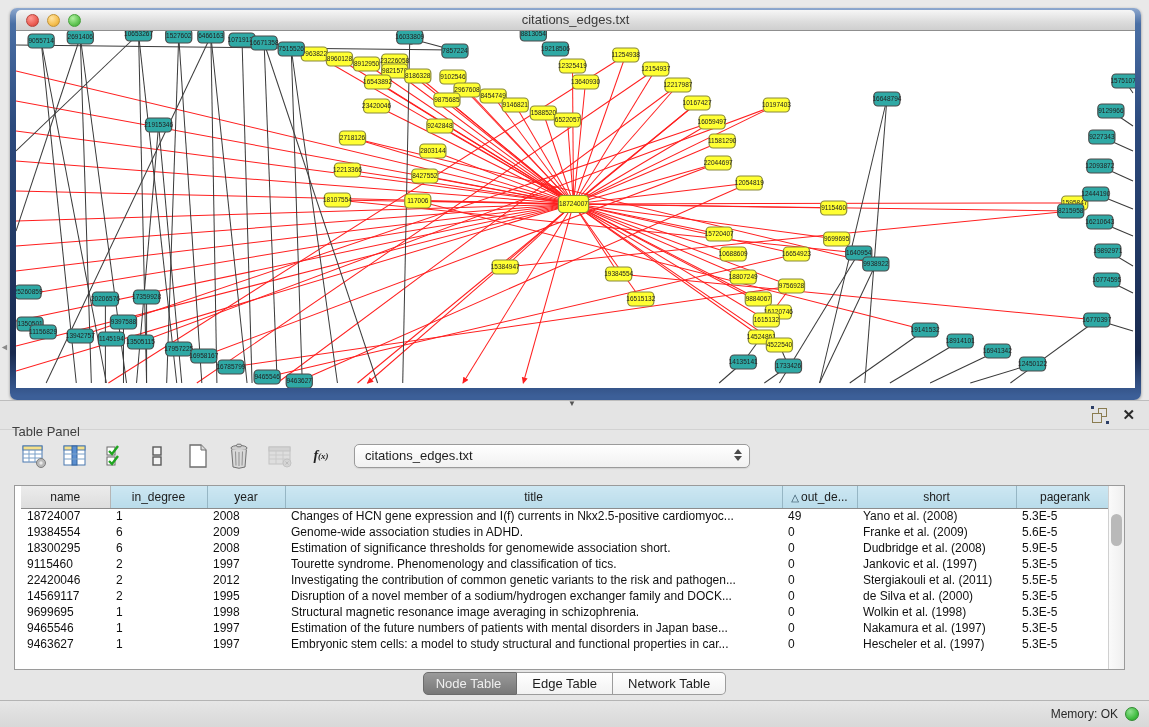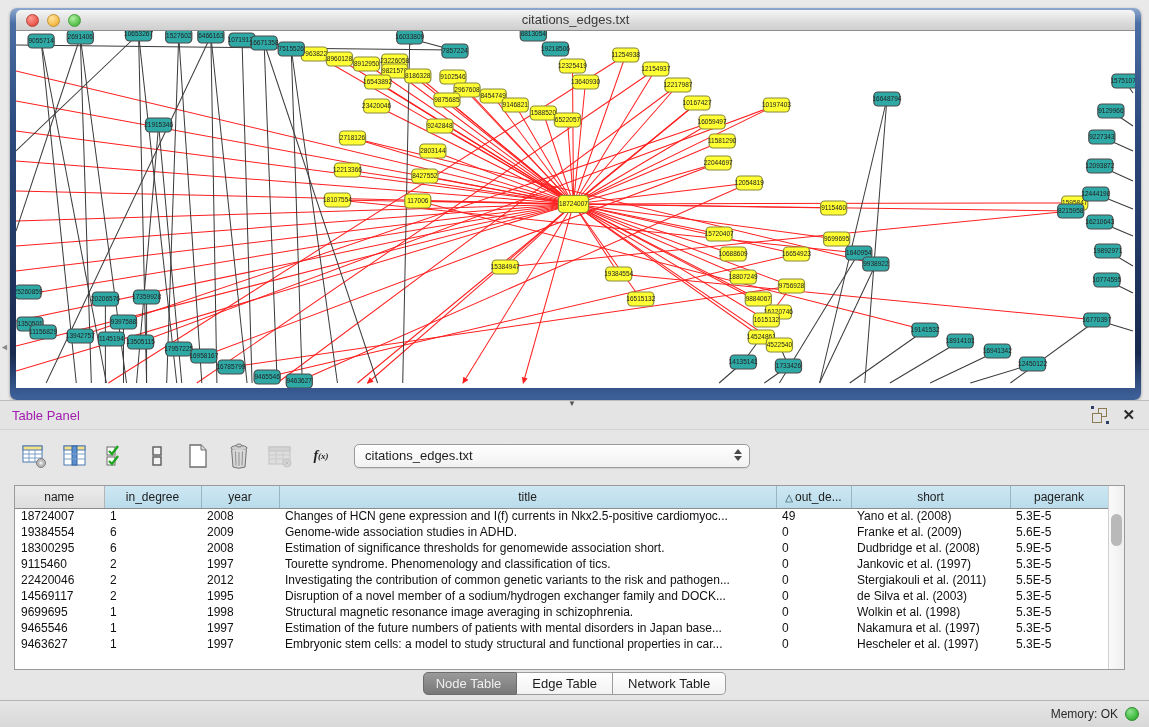--- a/index.html
+++ b/index.html
@@ -25,21 +25,21 @@
   .g-node text { font-size:6.5px; fill:#222; text-anchor:middle; pointer-events:none; }
   .e-r { stroke:#ff1f1f; stroke-width:1; }
   .e-k { stroke:#3a3a3a; stroke-width:1; }
 
   
   .gutter-arrow { position:absolute; left:0px; top:342px; font-size:9px; color:#8a8a8a; }
 
   
   .bottom-region { position:absolute; left:0; top:400px; width:1149px; height:300px; background:#e6e6e6; }
   .panel-header { position:relative; height:30px; background:#e4e4e4; border-top:1px solid #bdbdbd; border-bottom:1px solid #d2d2d2; }
-  .panel-title { position:absolute; left:12px; top:0; line-height:30px; font-size:13px; color:#a21caf; }
+  .panel-title { position:absolute; left:12px; top:16px; line-height:30px; font-size:13px; color:#404040; }
   .panel-header-btns { position:absolute; right:14px; top:6px; display:flex; gap:14px; align-items:center; }
   .float-btn { position:relative; width:16px; height:16px; cursor:default; }
   .float-btn .sq1 { position:absolute; left:0; bottom:0; width:10px; height:10px; border:1px solid #8a7c50; background:#e4e4e4; }
   .float-btn .sq2 { position:absolute; right:1px; top:1px; width:9px; height:9px; border:1px solid #8a7c50; background:#e4e4e4; }
   .float-btn .dot { position:absolute; width:3px; height:3px; background:#2c3e66; }
   .close-btn { font-size:15px; font-weight:bold; color:#2a2a2a; line-height:16px; }
   .divider-notch { position:absolute; left:568px; top:-2px; font-size:8px; color:#555; }
 
   
   .toolbar { position:absolute; left:0; top:31px; width:100%; height:50px; display:flex; align-items:center; gap:13px; padding-left:20px; }
@@ -50,21 +50,21 @@
     background:linear-gradient(#ffffff,#f1f1f1); box-shadow:0 1px 1px rgba(0,0,0,.08); }
   .combo-label { position:absolute; left:10px; top:0; line-height:22px; font-size:13px; color:#1e1e1e; }
   .combo-arrows { position:absolute; right:7px; top:4px; display:flex; flex-direction:column; gap:2px; }
   .combo-arrows i { width:0; height:0; border-left:4px solid transparent; border-right:4px solid transparent; }
   .combo-arrows .up { border-bottom:5px solid #4a4a4a; }
   .combo-arrows .dn { border-top:5px solid #4a4a4a; }
 
   
   .table-wrap { position:absolute; left:14px; top:85px; width:1111px; height:185px;
     border:1px solid #9a9a9a; background:#fff; display:flex; }
-  .table-scroll { flex:1; overflow:hidden; }
+  .table-scroll { flex:1; overflow:hidden;margin-left:6px; }
   table { border-collapse:collapse; table-layout:fixed; width:1093px; }
   th { height:22px; font-weight:normal; font-size:12px; color:#1c1c1c; text-align:center;
     background:linear-gradient(#cde7f2,#b9dcea); border-right:1px solid #96b6c4; border-bottom:1px solid #8c8c8c; overflow:hidden; white-space:nowrap; }
   th.corner { background:linear-gradient(#ececec,#dddddd); border-right-color:#b5b5b5; }
   .sort-tri { font-size:10px; color:#1c3c50; margin-right:2px; }
   td { height:16px; font-size:12px; color:#101010; padding:0 4px 0 6px; white-space:nowrap; overflow:hidden; }
   tr.rowline td { border-bottom:none; }
   .c0{width:89px;} .c1{width:97px;} .c2{width:78px;} .c3{width:497px;} .c4{width:75px;} .c5{width:159px;} .c6{width:98px;}
   .vscroll { width:16px; background:linear-gradient(90deg,#fafafa,#efefef); border-left:1px solid #d0d0d0; position:relative; }
   .vthumb { position:absolute; left:2px; top:28px; width:11px; height:32px; border-radius:6px; background:#b9b9b9; }
@@ -779,21 +779,21 @@
               <td>0</td>
               <td>Stergiakouli et al. (2011)</td>
               <td>5.5E-5</td>
             </tr>
             <tr class="rowline">
               <td>14569117</td>
               <td>2</td>
               <td>1995</td>
               <td>Disruption of a novel member of a sodium/hydrogen exchanger family and DOCK...</td>
               <td>0</td>
-              <td>de Silva et al. (2003)</td>
+              <td>de Silva et al. (2000)</td>
               <td>5.3E-5</td>
             </tr>
             <tr class="rowline">
               <td>9699695</td>
               <td>1</td>
               <td>1998</td>
               <td>Structural magnetic resonance image averaging in schizophrenia.</td>
               <td>0</td>
               <td>Wolkin et al. (1998)</td>
               <td>5.3E-5</td>

